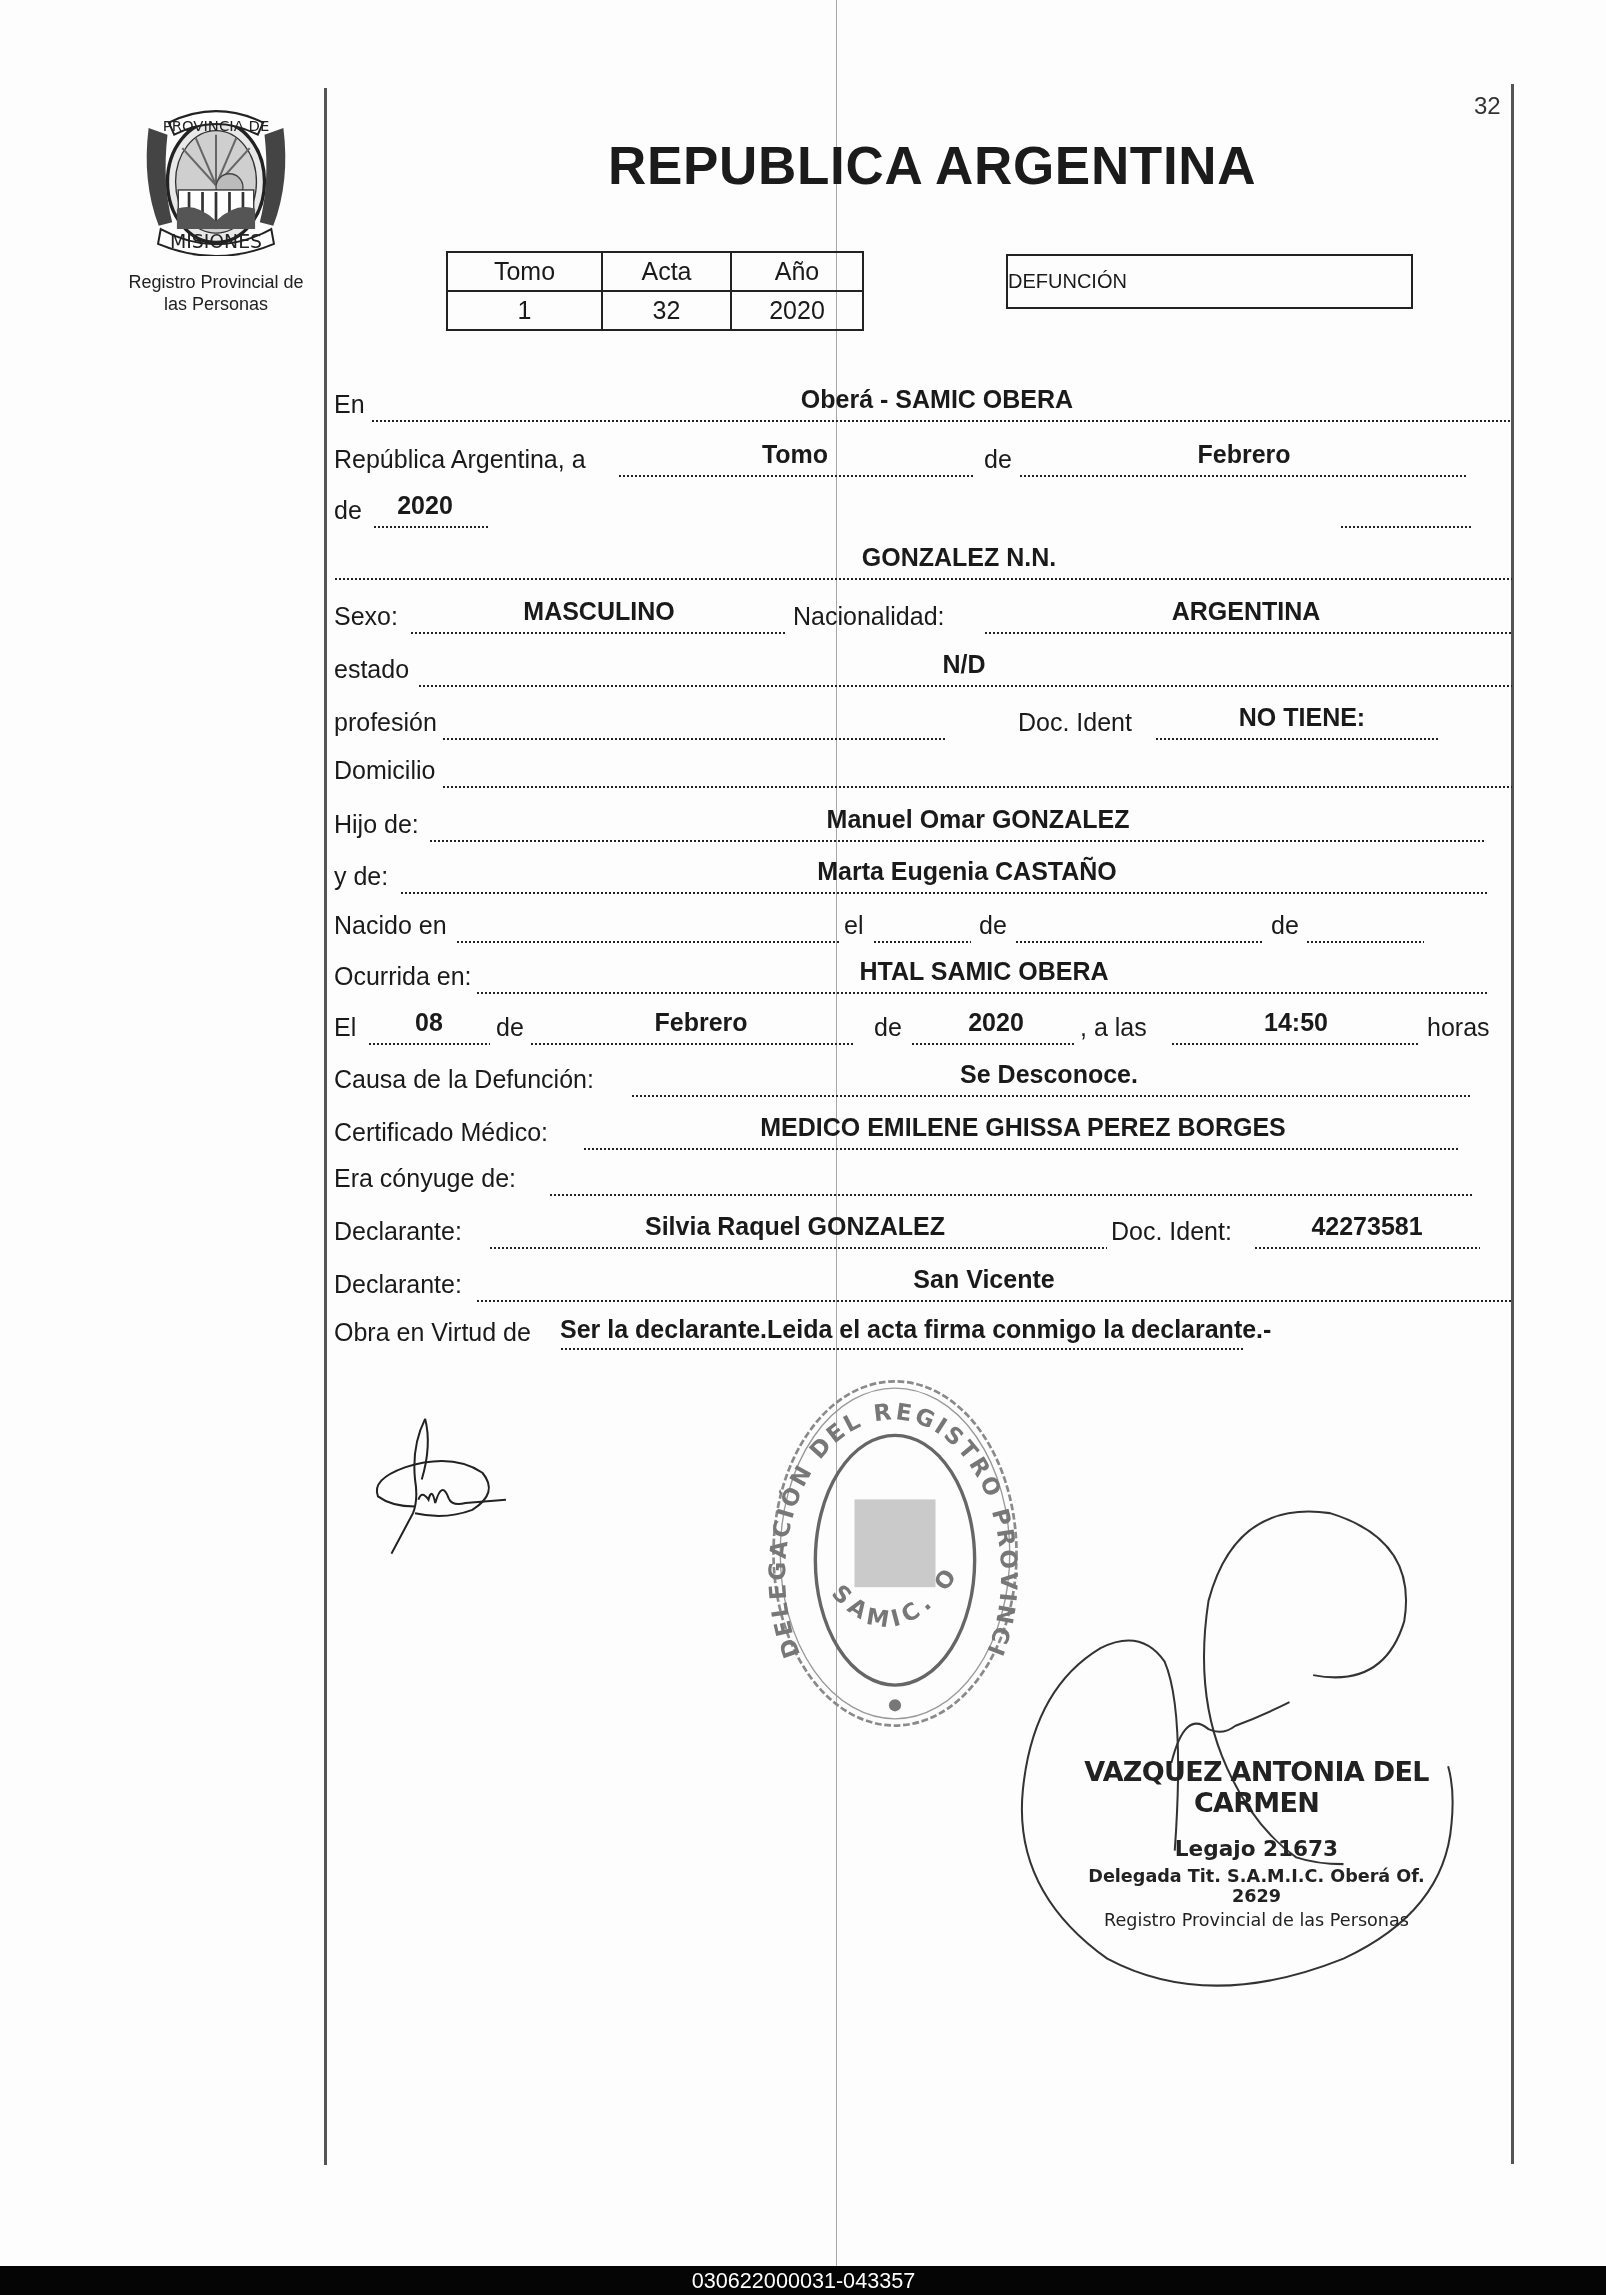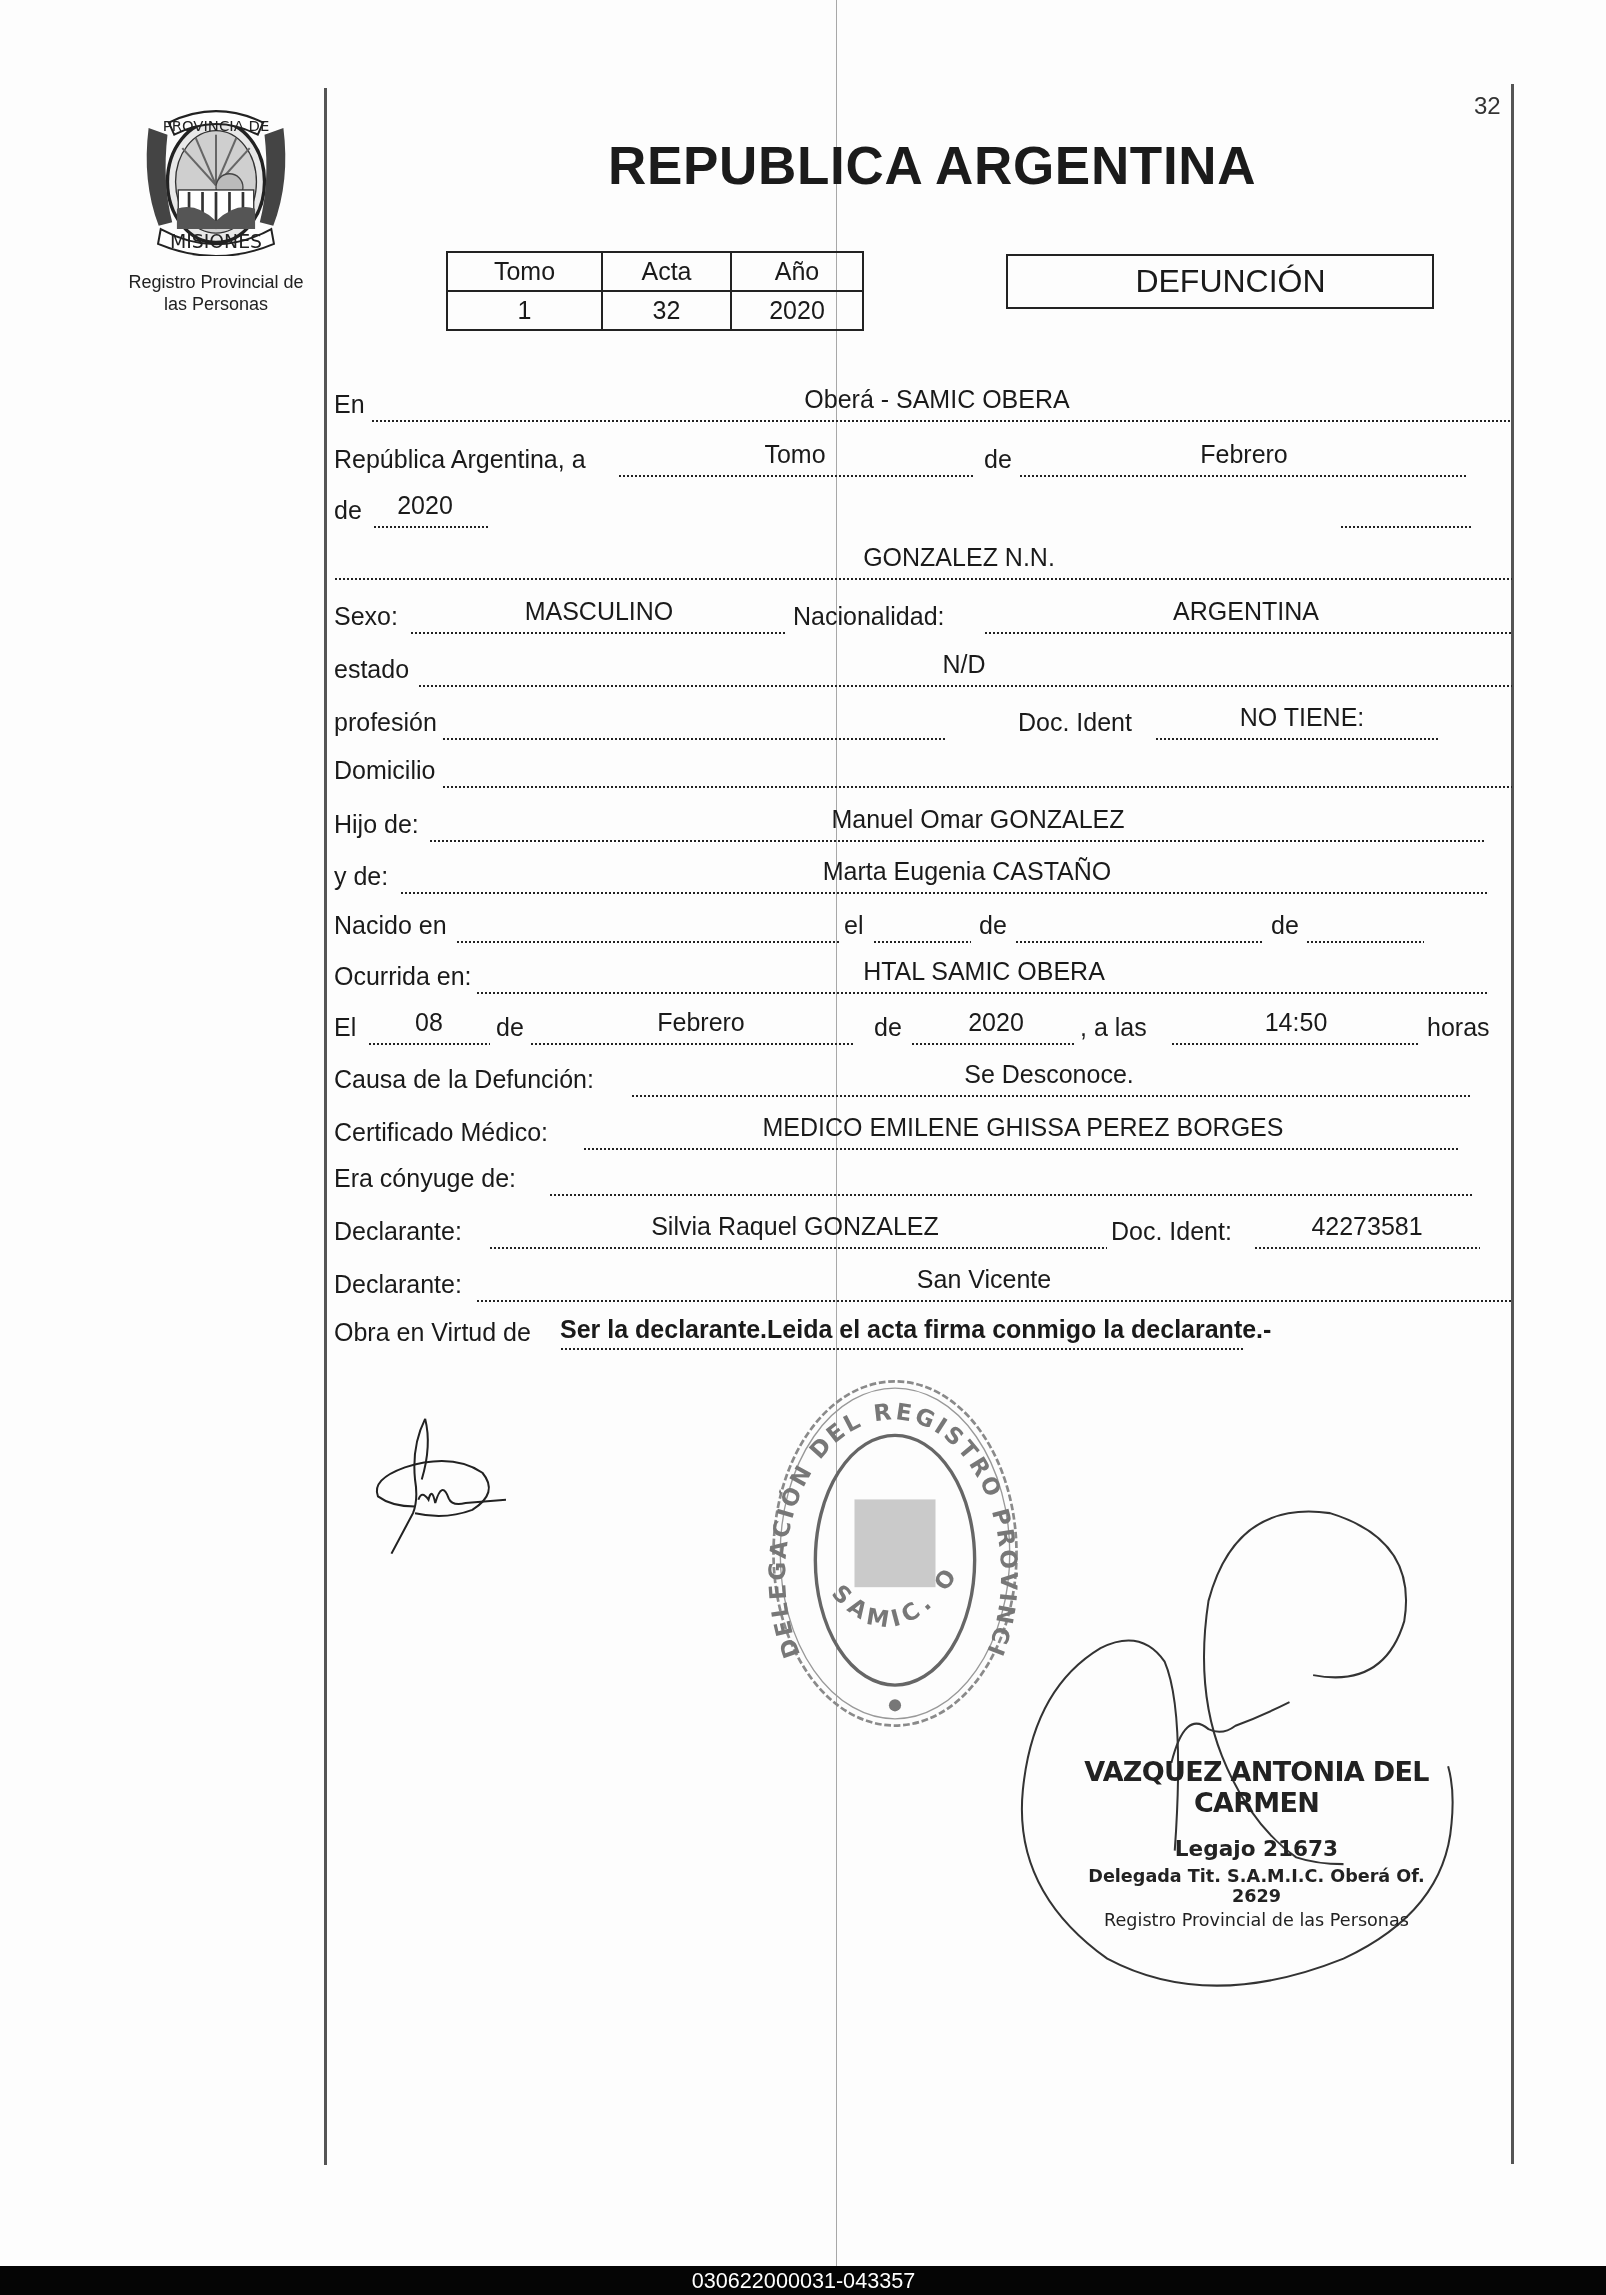--- a/index.html
+++ b/index.html
@@ -6,25 +6,25 @@
   body { width:1607px; height:2295px; position:relative; background:#fdfdfd; font-family:"Liberation Sans", sans-serif; color:#1a1a1a; overflow:hidden; }
   .abs { position:absolute; }
   .rule-v { position:absolute; background:#555; }
   .fold { position:absolute; left:836px; top:0; width:1.4px; height:2269px; background:#a8a8a8; }
   .logo { left:135px; top:101px; width:162px; height:155px; }
   .reg-label { left:108px; top:271px; width:216px; text-align:center; font-size:18px; line-height:22px; color:#222; }
   .page-num { left:1474px; top:92px; font-size:24px; color:#333; }
   .title { left:608px; top:135px; font-size:53px; font-weight:bold; letter-spacing:0.7px; color:#1b1b1b; }
   table.acta { position:absolute; left:446px; top:251px; border-collapse:collapse; font-size:25px; }
   table.acta td { border:2px solid #222; text-align:center; height:35px; padding:1px; }
-  .defbox { left:1006px; top:254px; width:403px; height:51px; border:2px solid #222; text-align:center; line-height:51px; font-size:32px;padding-left:21px; }
+  .defbox { left:1006px; top:254px; width:403px; height:51px; border:2px solid #222; line-height:51px; font-size:20px; }
   .row { position:absolute; left:334px; height:41px; width:1178px; font-size:25px; }
   .lbl { position:absolute; bottom:4px; white-space:nowrap; }
   .dots { position:absolute; bottom:0; height:4px; background-image:radial-gradient(circle, #222 1.1px, transparent 1.4px); background-size:4px 4px; background-repeat:repeat-x; }
-  .val { position:absolute; bottom:9.5px; font-weight:normal; white-space:nowrap; transform:translateX(-50%); }
+  .val { position:absolute; bottom:9.5px; font-weight:bold; white-space:nowrap; transform:translateX(-50%); }
   .stamp-text { font-family:"DejaVu Sans", sans-serif; font-weight:bold; }
   .footer { left:0; top:2266px; width:1607px; height:30px; background:#050505; color:#fff; text-align:center; font-size:21.6px; line-height:30px; }
   svg text { font-family:"DejaVu Sans", sans-serif; }
 </style>
 </head>
 <body>
 
 <div class="rule-v" style="left:324px; top:88px; width:2.7px; height:2077px;"></div>
 <div class="rule-v" style="left:1511px; top:84px; width:2.7px; height:2080px;"></div>
 <div class="fold"></div>

